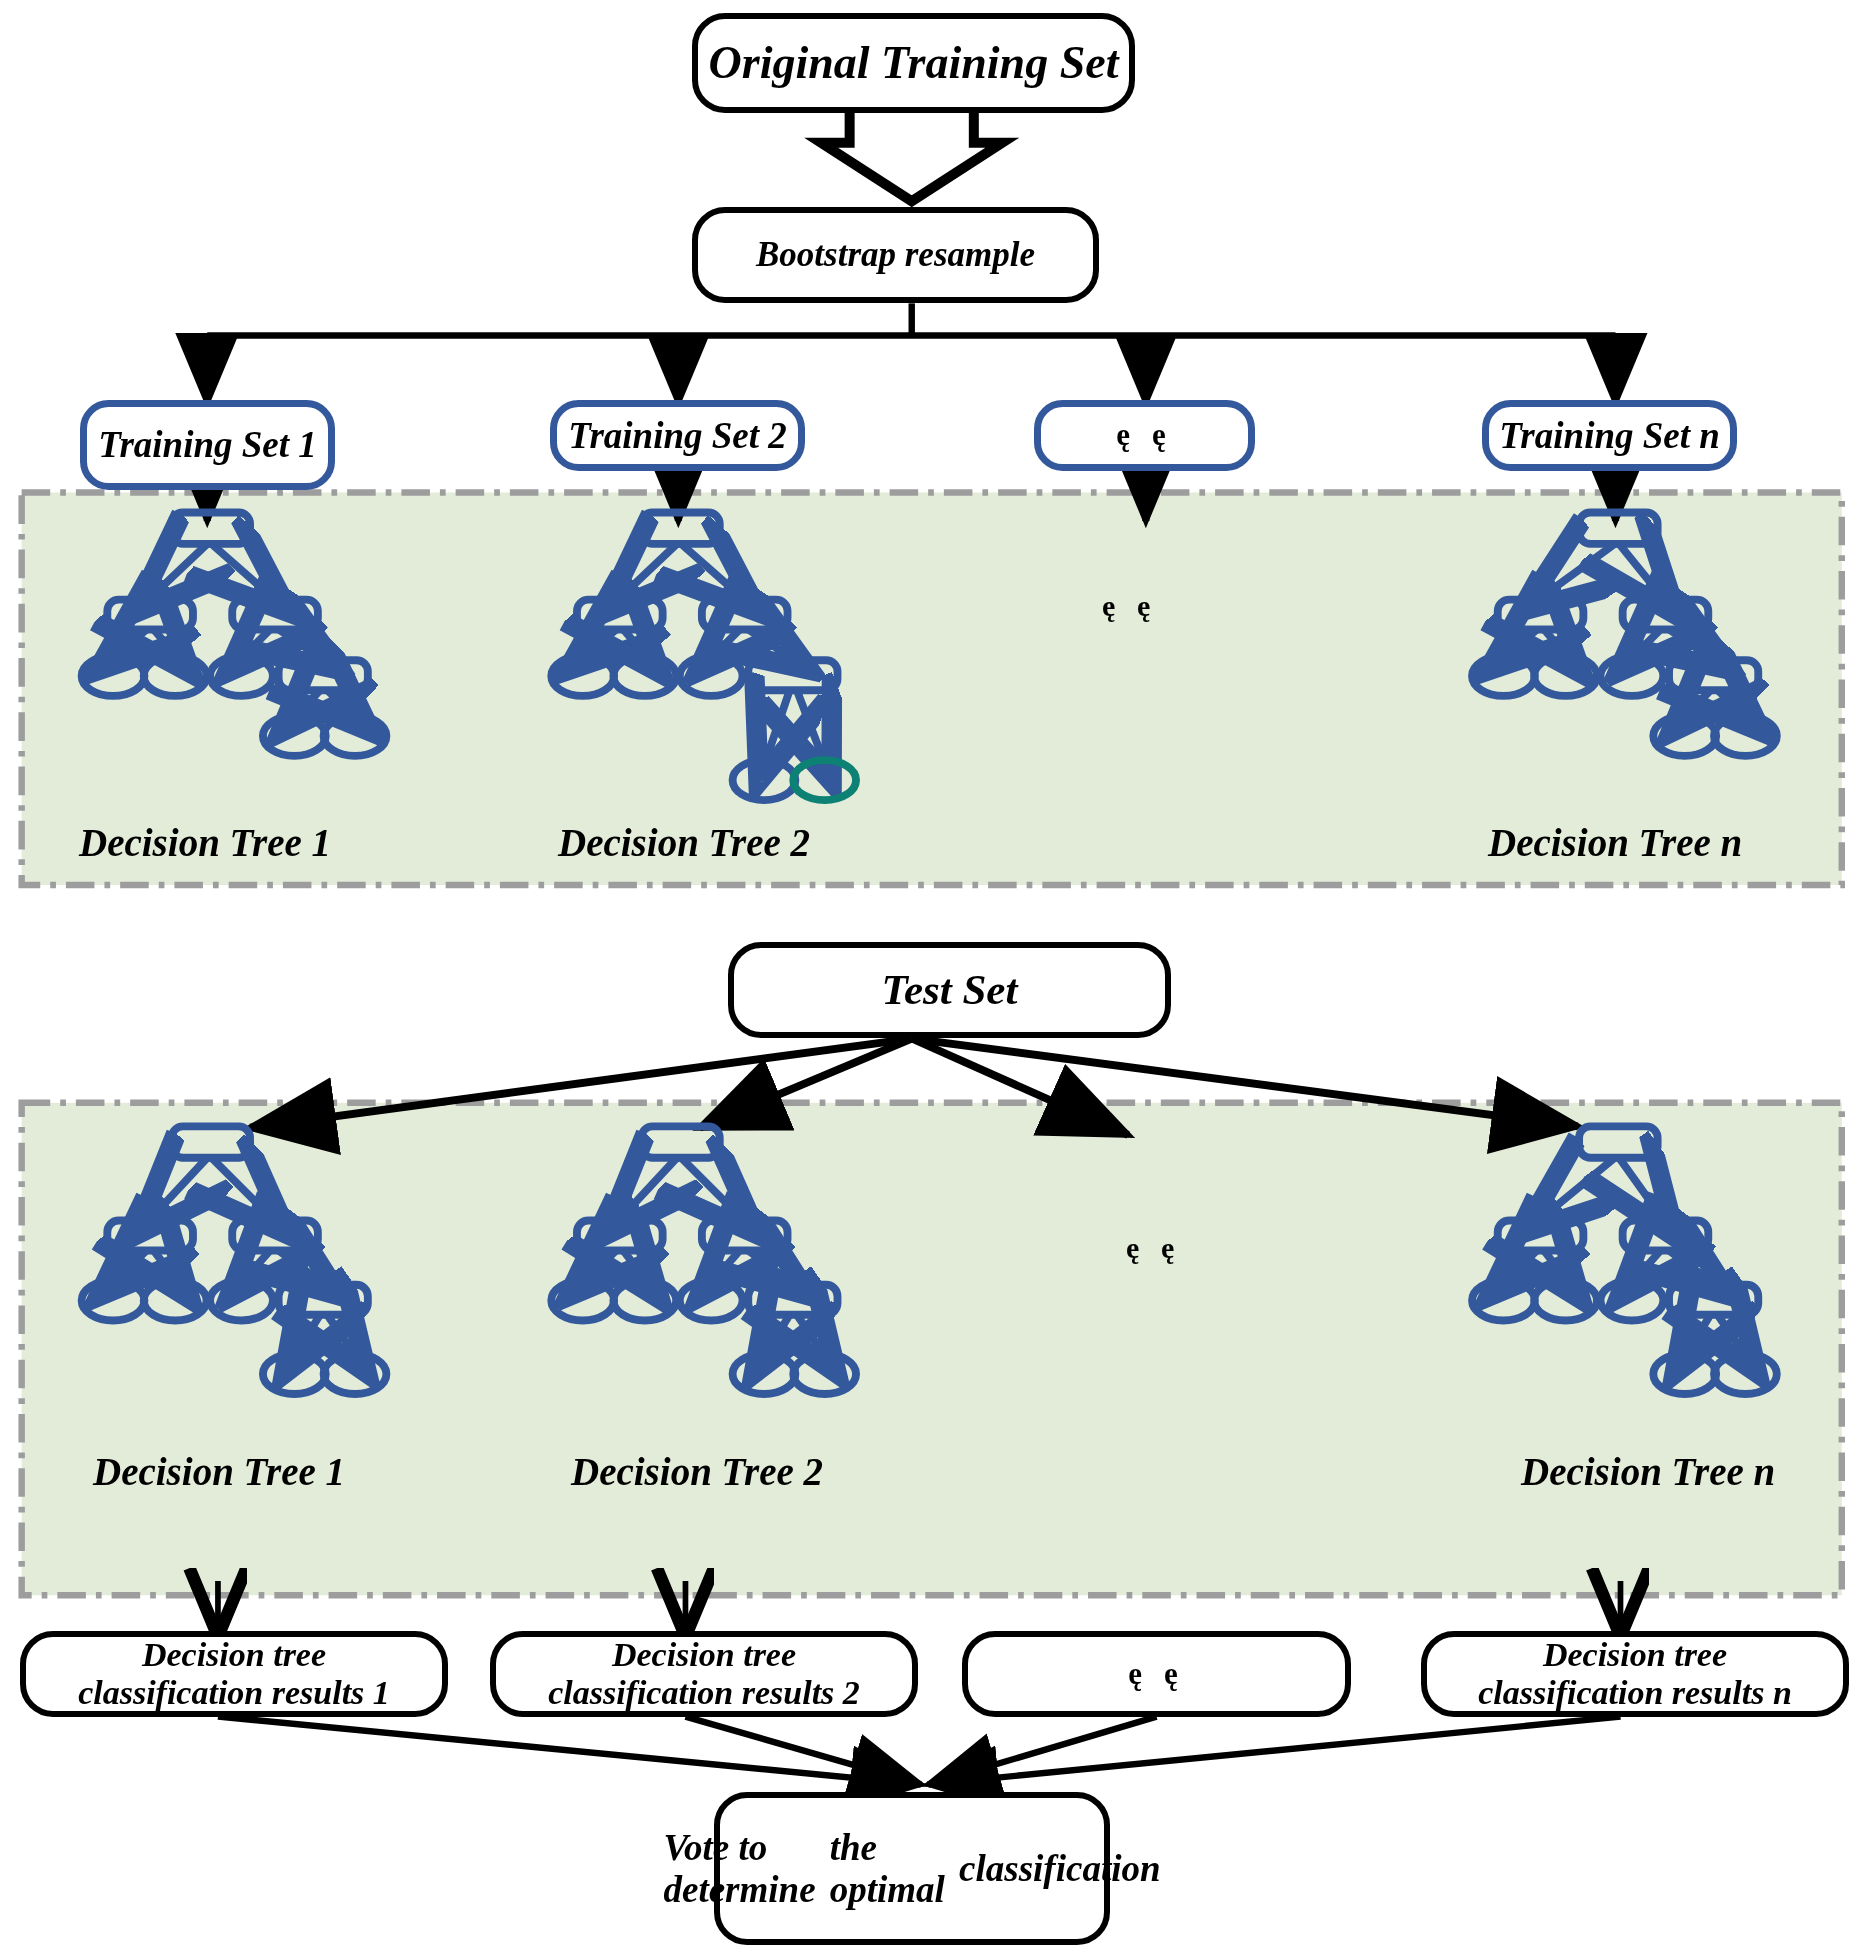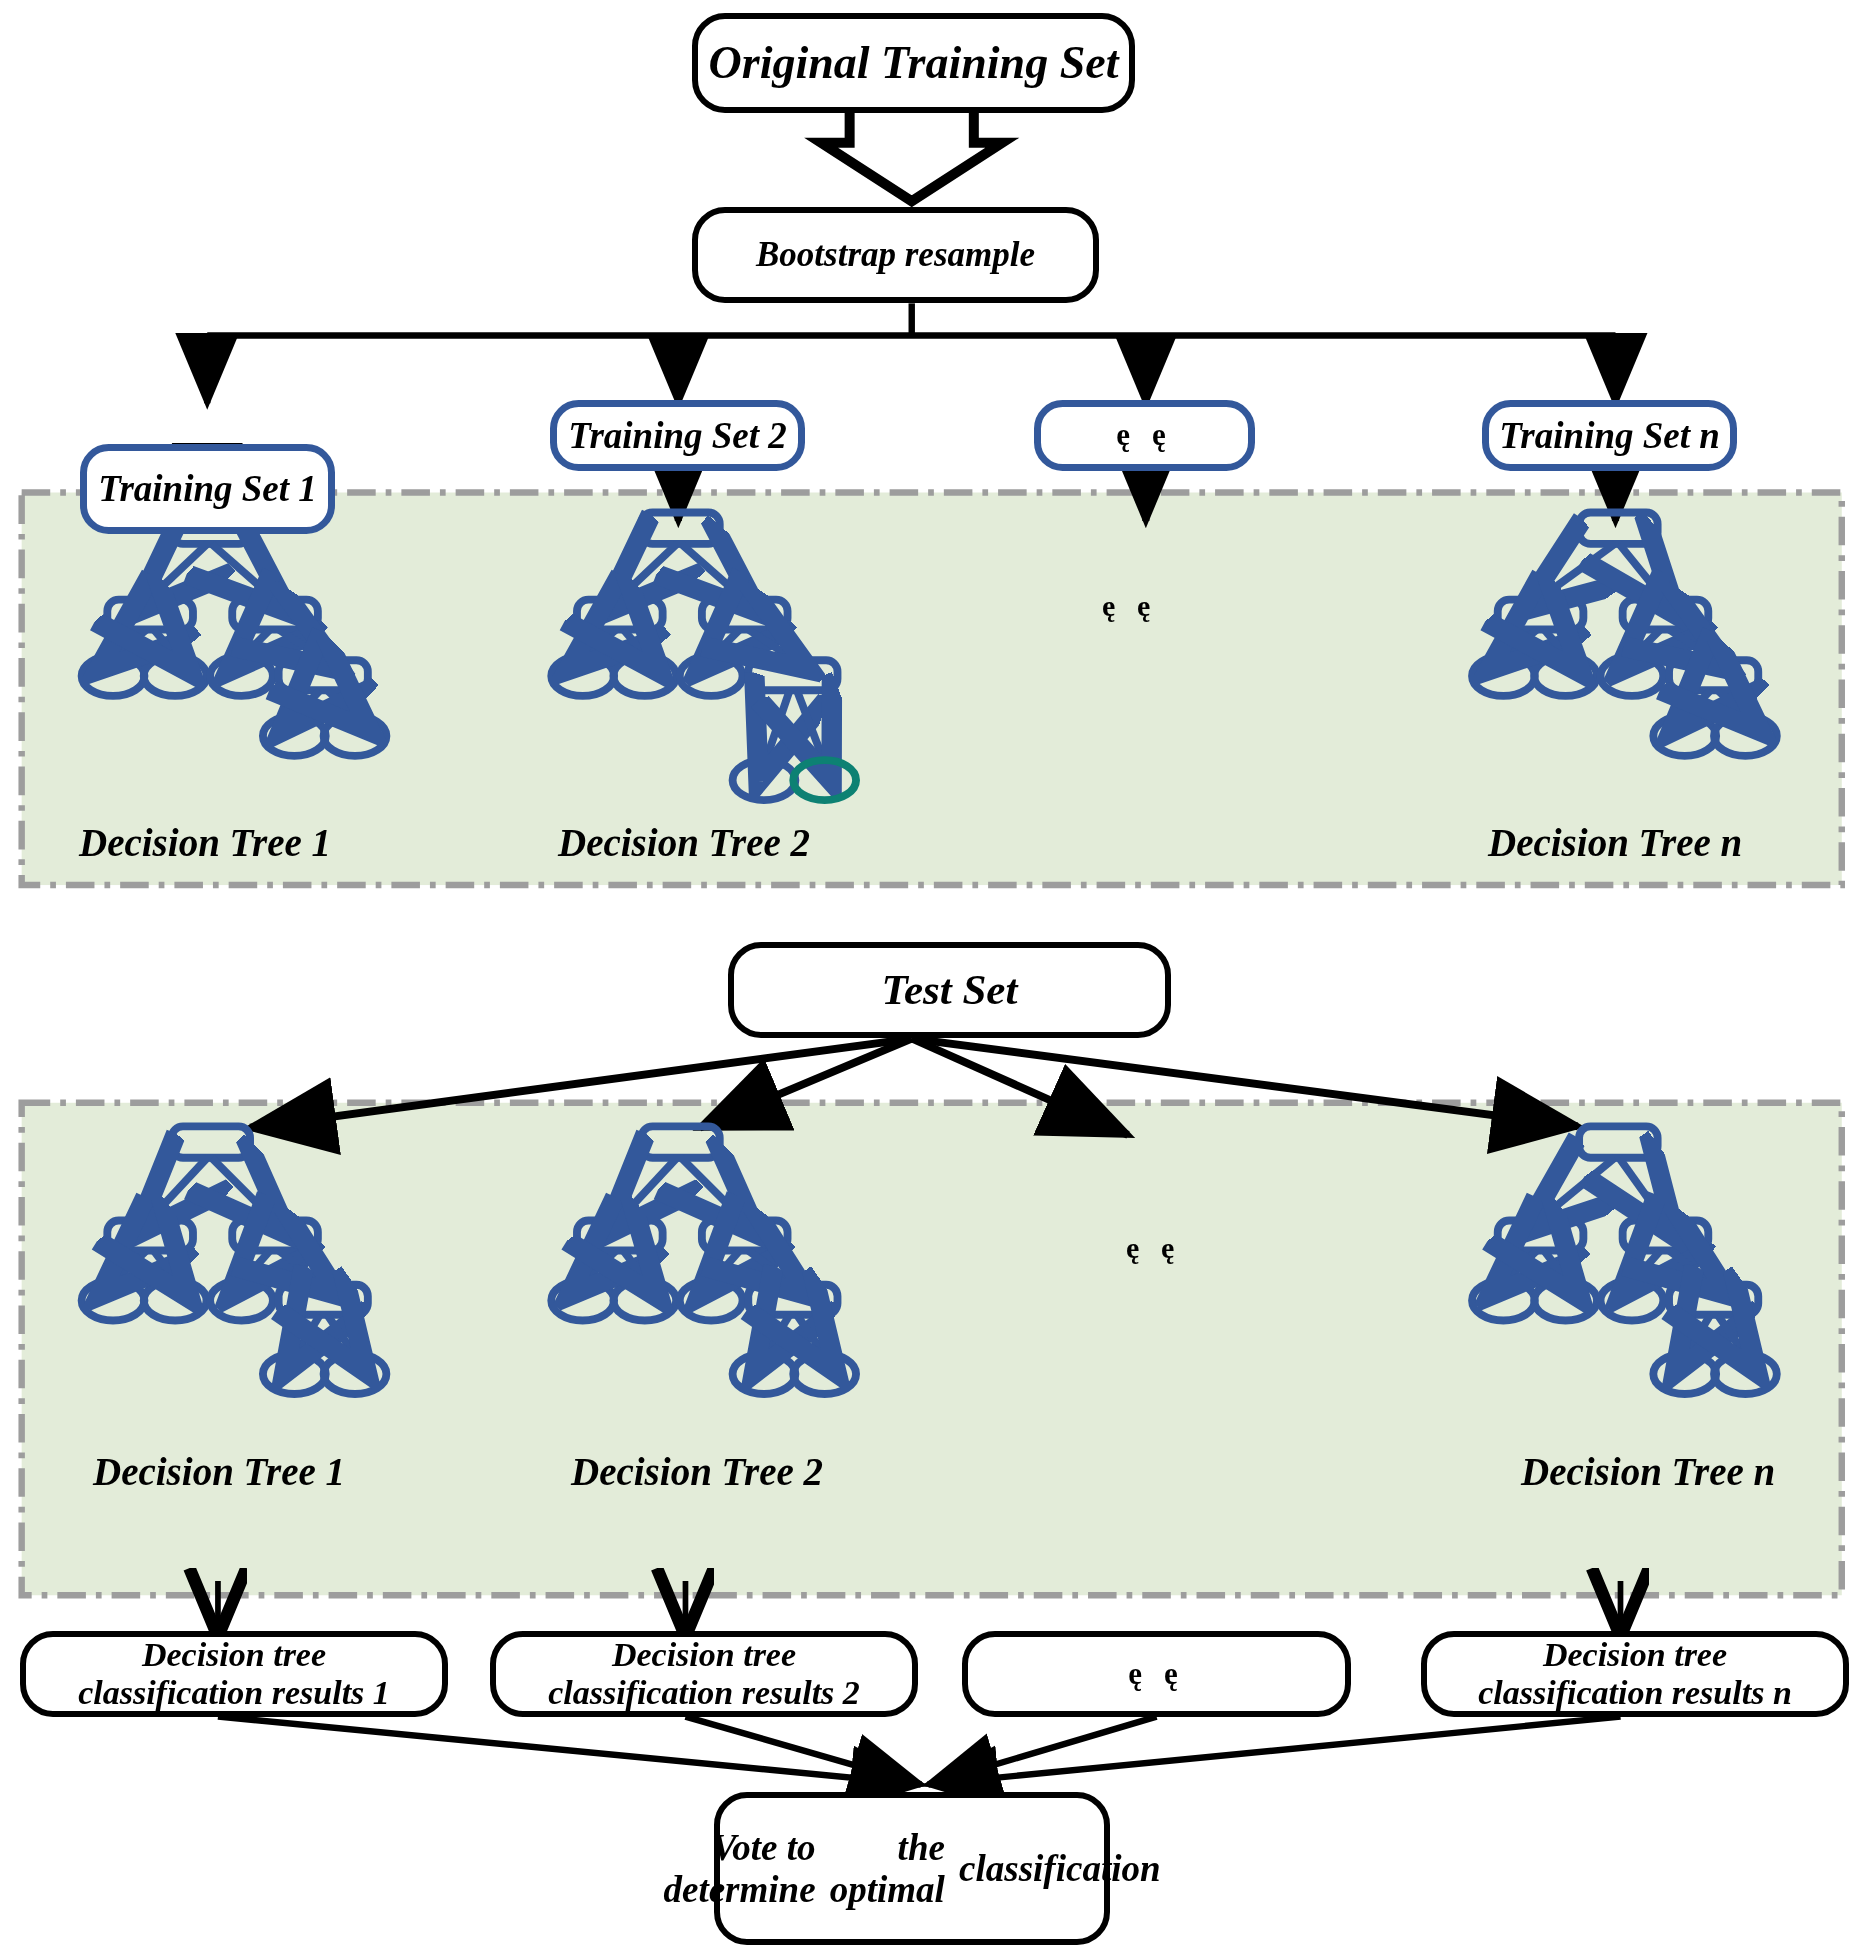--- a/index.html
+++ b/index.html
@@ -7,21 +7,21 @@
     font-family:"Liberation Serif", serif;
     width:1867px;height:1955px;position:relative;overflow:hidden;
   }
   #stage{position:absolute;left:0;top:0;width:1867px;height:1955px;}
   svg#canvas{position:absolute;left:0;top:0;width:1867px;height:1955px;}
 
   
   .rbox{
     position:absolute;box-sizing:border-box;
     display:flex;align-items:center;justify-content:center;
-    text-align:right;background:#ffffff;
+    text-align:left;background:#ffffff;
     font-style:italic;font-weight:bold;color:#000;
     line-height:1.12;
   }
   .rbox.black{border:6.4px solid #000000;border-radius:33px;}
   .rbox.blue{border:7.9px solid #33589b;border-radius:28.6px;}
   .rbox .txt{display:block;padding:0 7.1px;}
 
   .lbl{
     position:absolute;font-style:italic;font-weight:bold;color:#000;
     white-space:nowrap;
@@ -223,21 +223,21 @@
   </svg>
 
   <div class="rbox black" style="left:692px;top:13px;width:443px;height:100px;font-size:46px;">
     <span class="txt">Original Training Set</span>
   </div>
 
   <div class="rbox black" style="left:692px;top:207px;width:407px;height:96px;font-size:35px;">
     <span class="txt">Bootstrap resample</span>
   </div>
 
-  <div class="rbox blue" style="left:80px;top:400px;width:255px;height:90px;font-size:37px;margin-top:44px;">
+  <div class="rbox blue" style="left:80px;top:400px;width:255px;height:90px;font-size:37px;">
     <span class="txt">Training Set 1</span>
   </div>
   <div class="rbox blue" style="left:550px;top:400px;width:255px;height:71px;font-size:37px;">
     <span class="txt">Training Set 2</span>
   </div>
   <div class="rbox blue" style="left:1034px;top:400px;width:221px;height:71px;font-size:31px;">
     <span class="txt ell">ę ę</span>
   </div>
   <div class="rbox blue" style="left:1482px;top:400px;width:255px;height:71px;font-size:37px;">
     <span class="txt">Training Set n</span>

